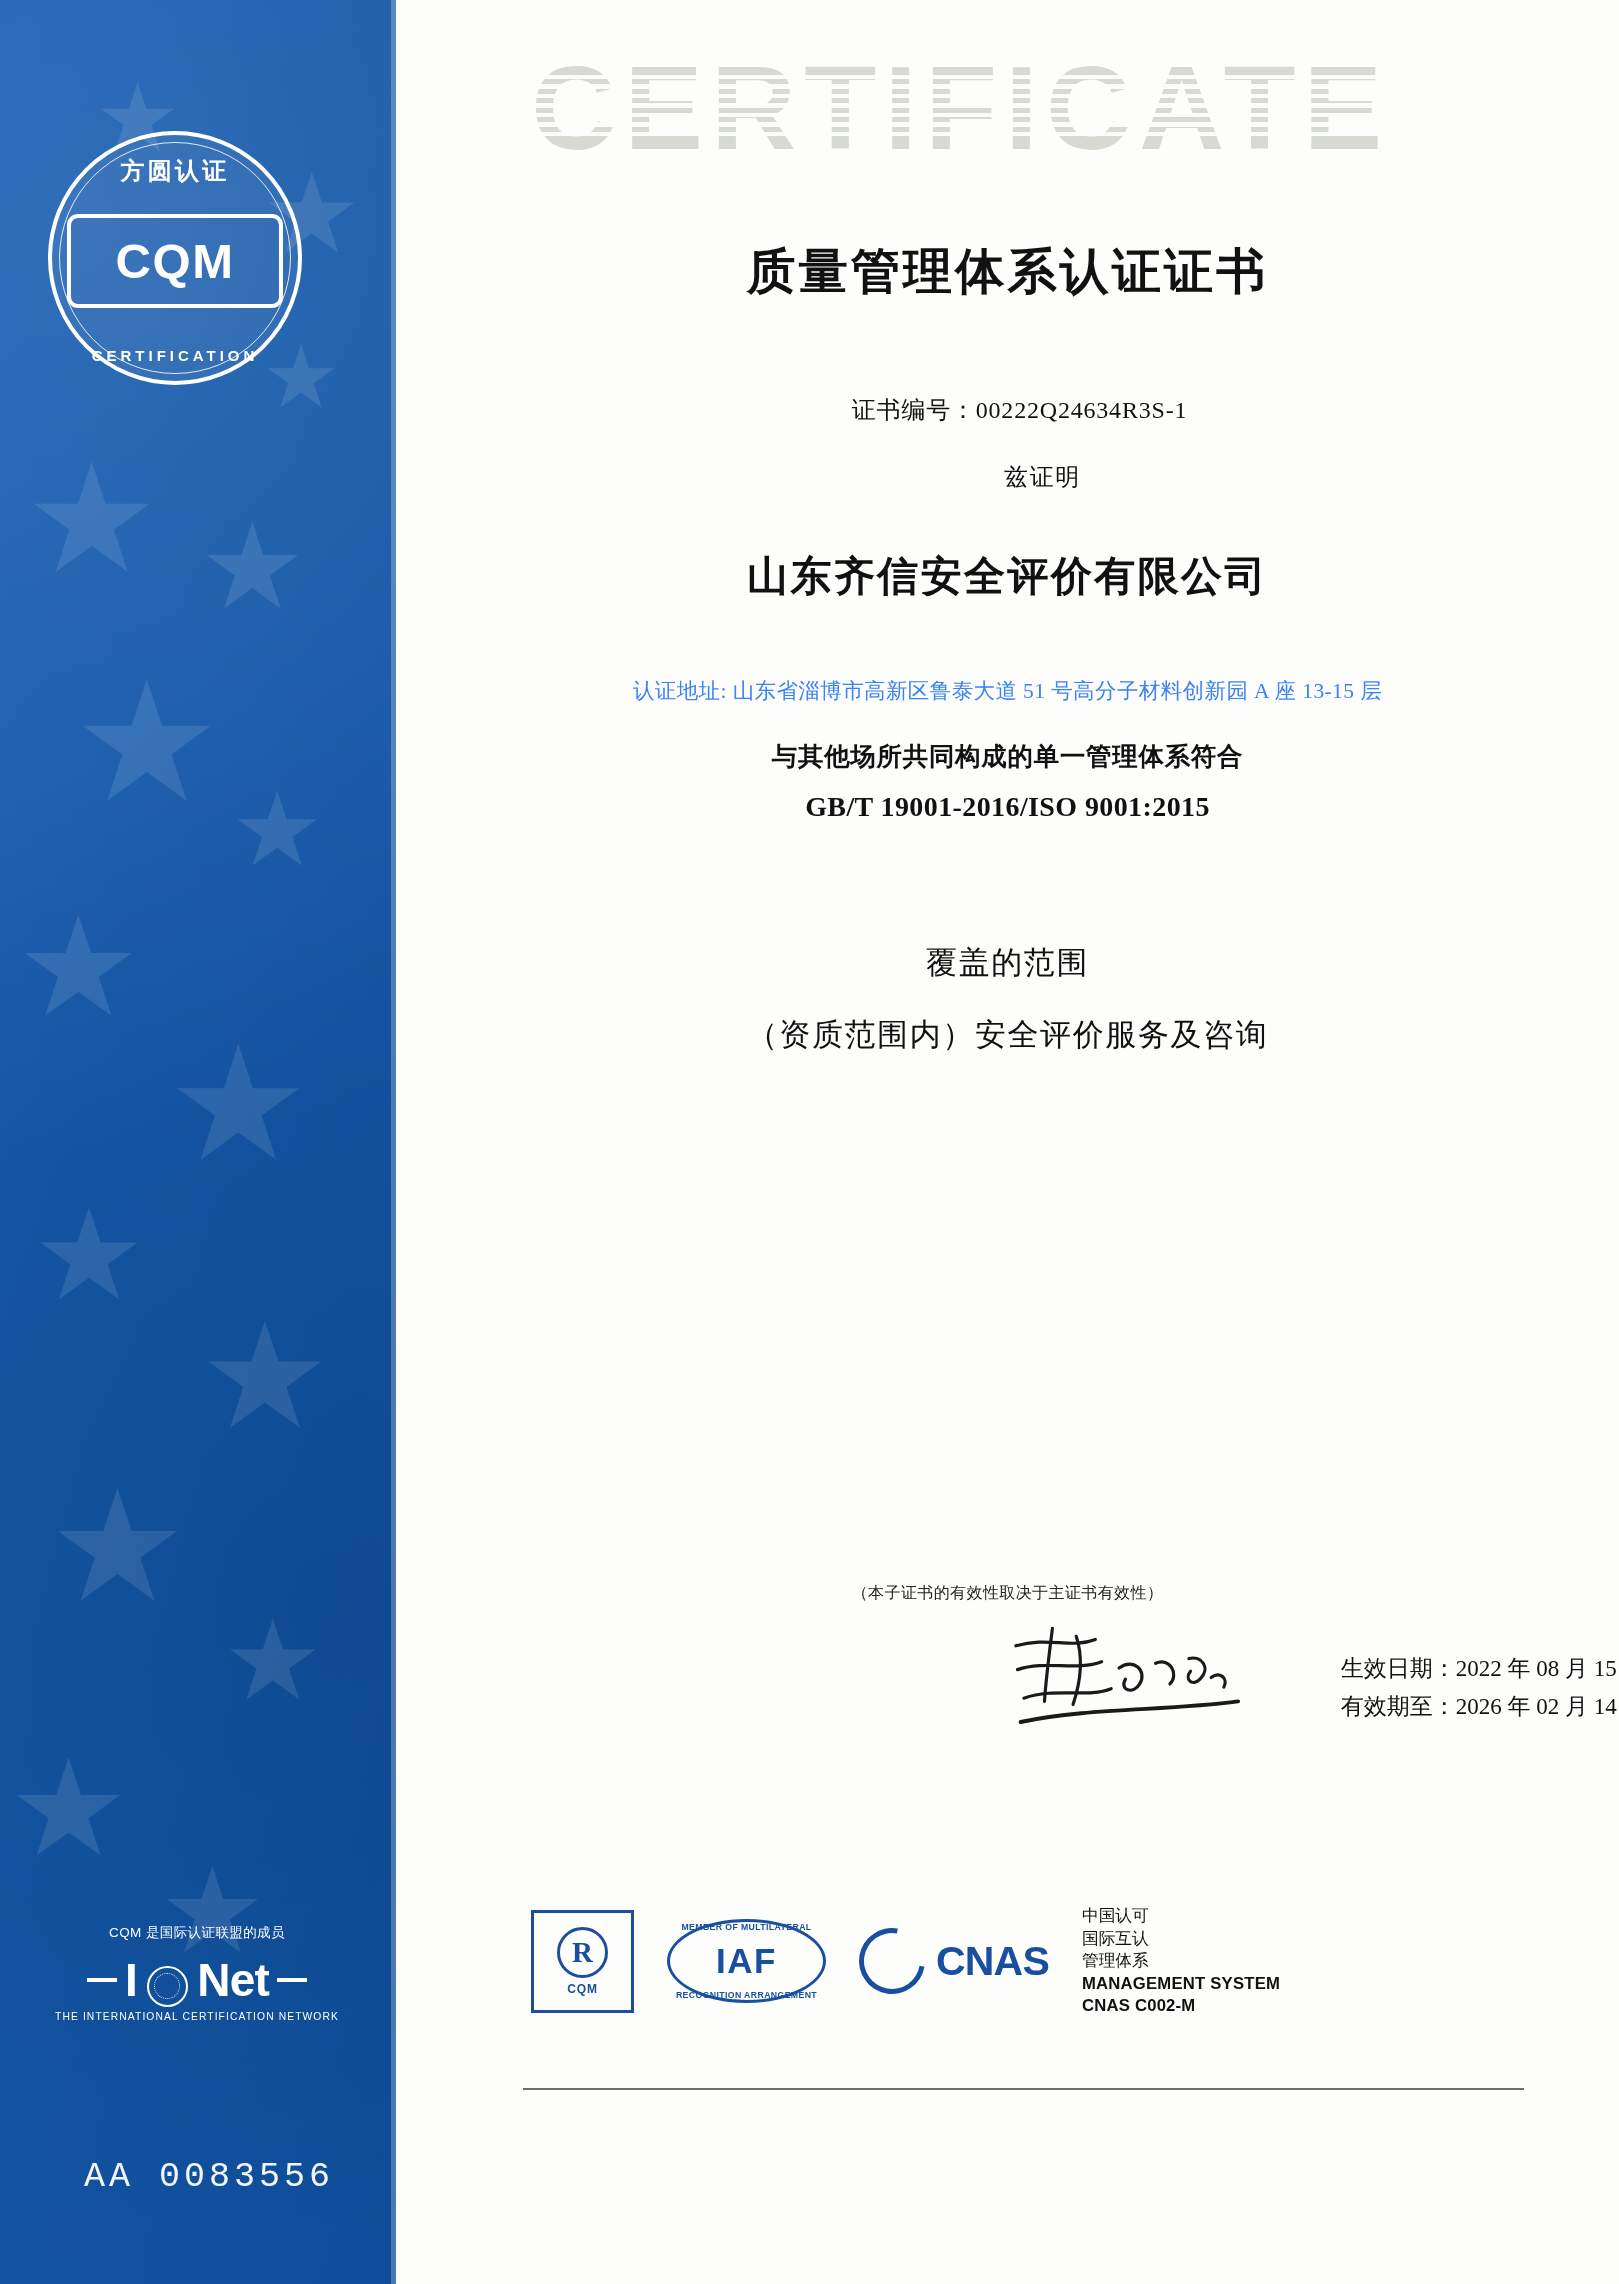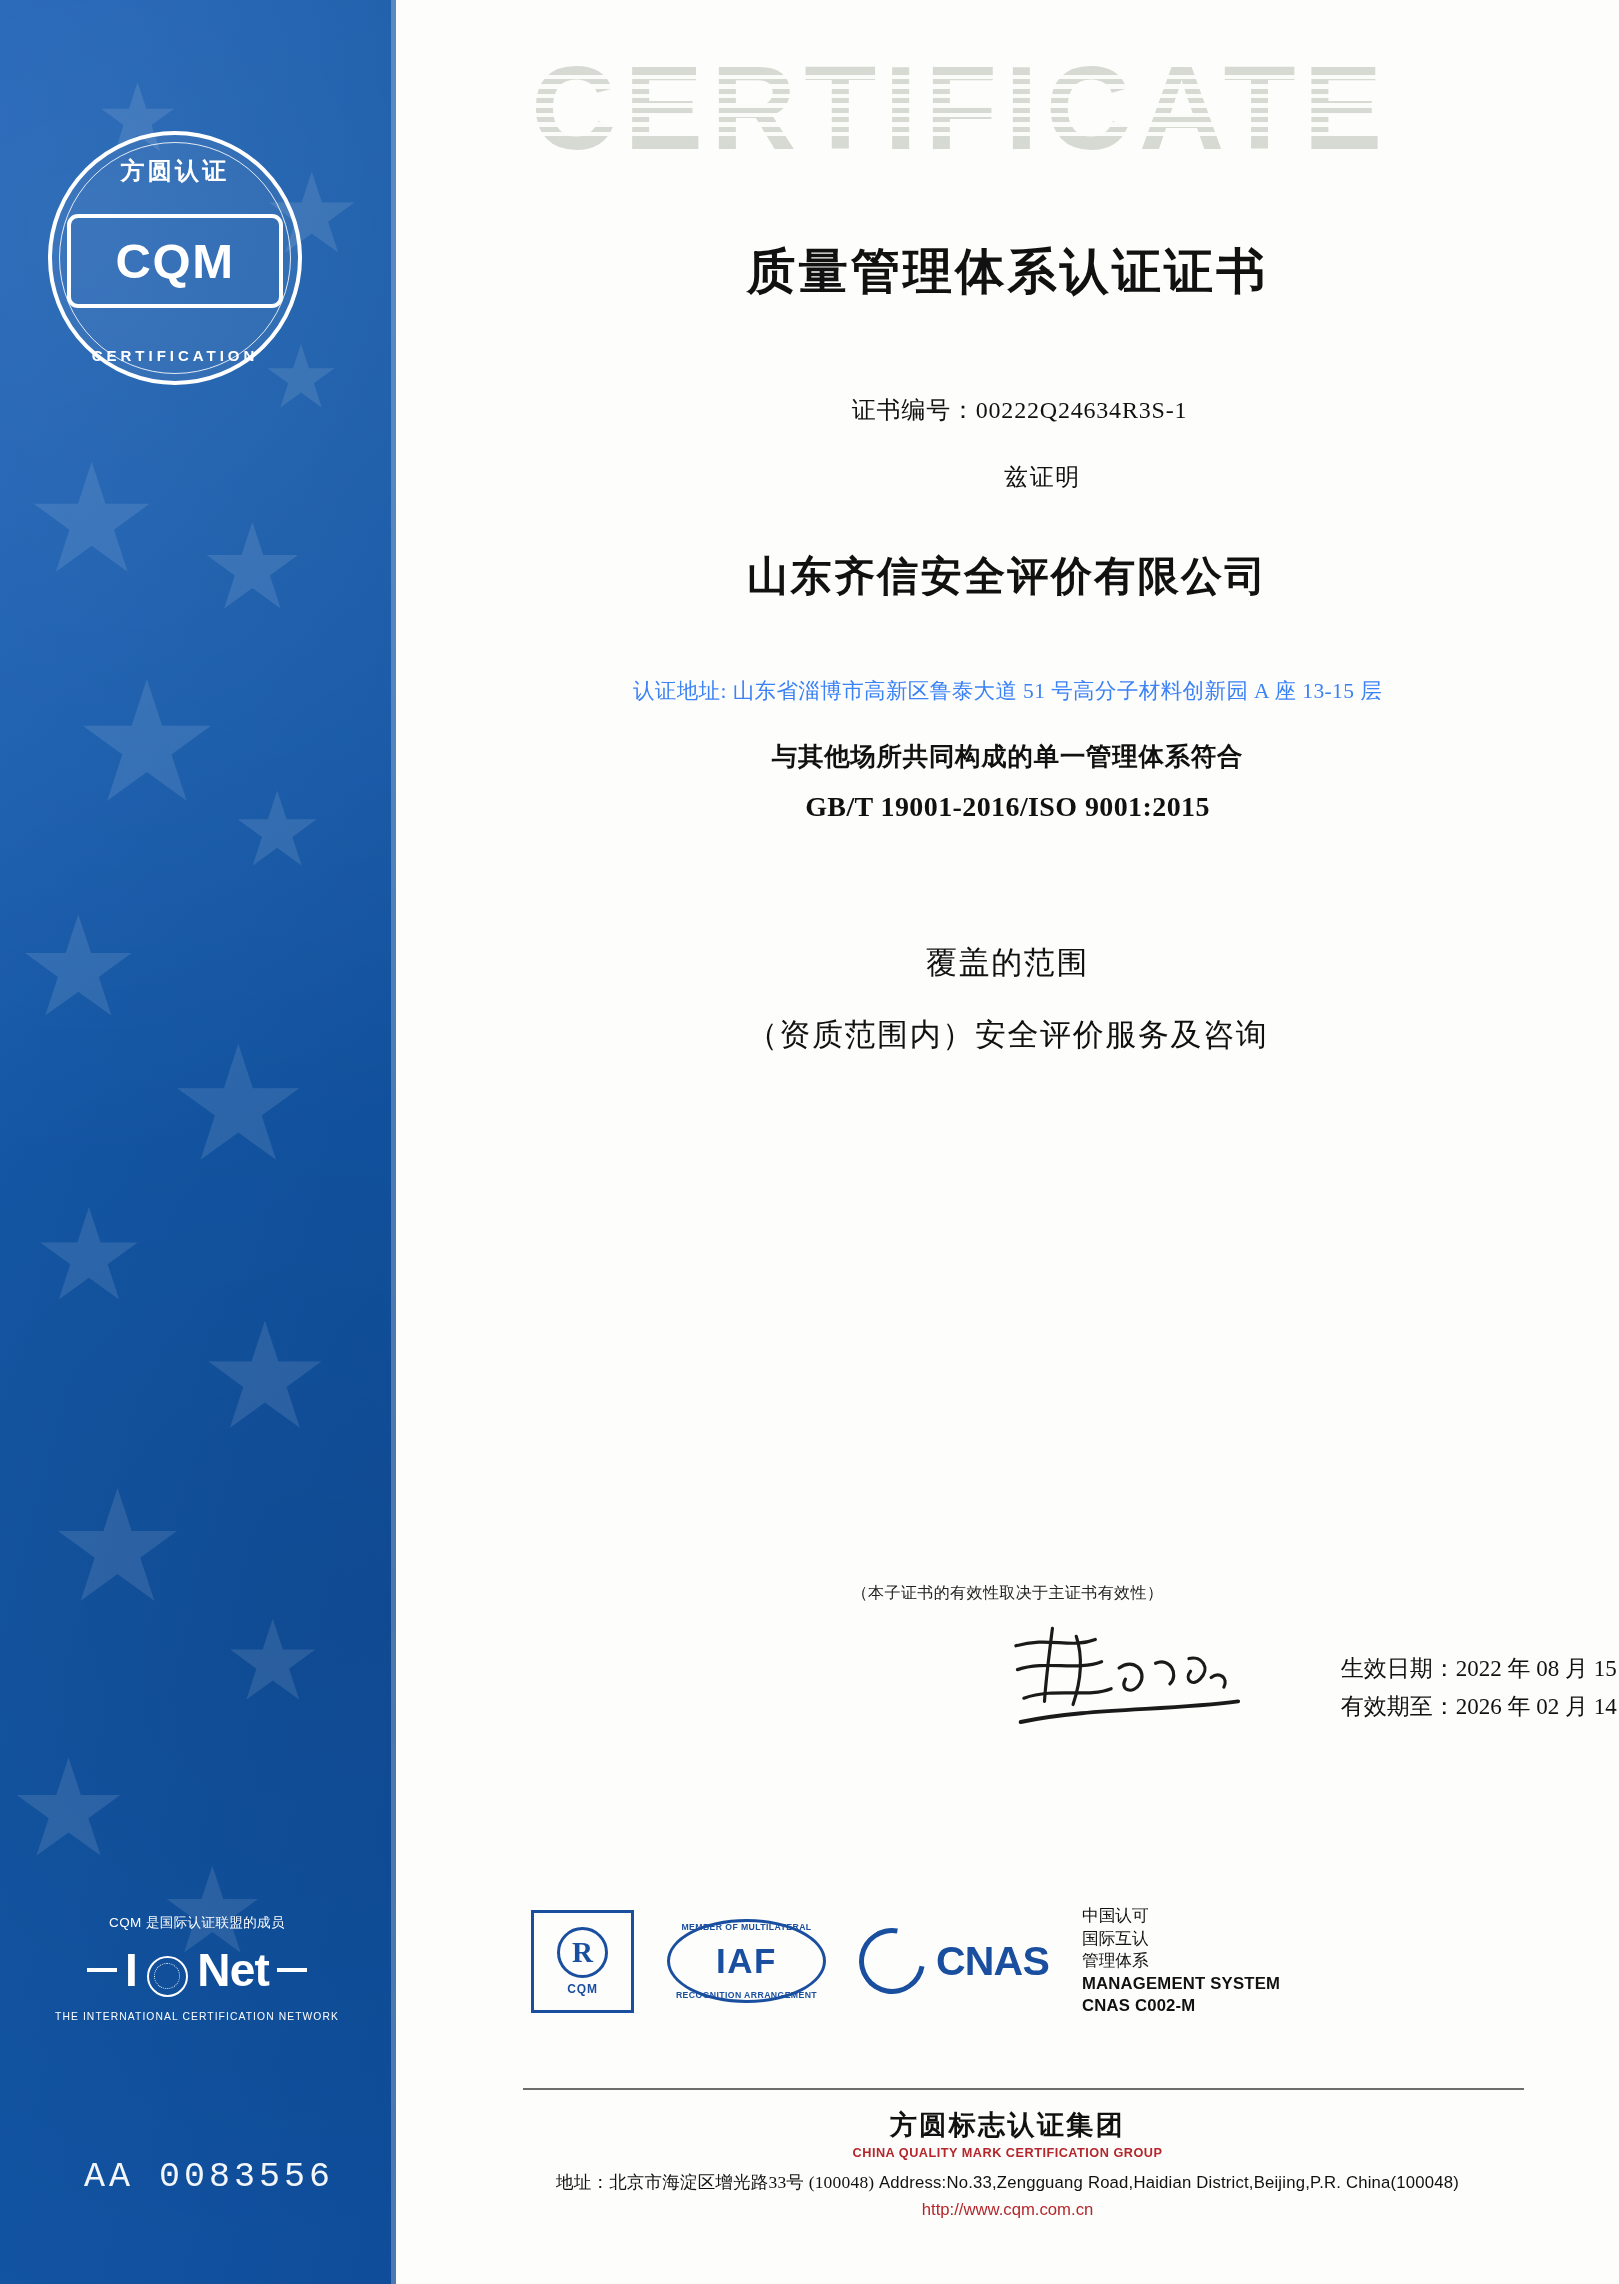--- a/index.html
+++ b/index.html
@@ -158,21 +158,21 @@
     content: "";
     position: absolute;
     inset: 5.6px;
     border-radius: 50%;
     border: 1.6px dotted rgba(255,255,255,0.9);
   }
   .iqnet .net-sub {
     font-family: "Liberation Sans", sans-serif;
     font-size: 10.3px;
     letter-spacing: 1.1px;
-    margin-top: 14px;
+    margin-top: 4px;
   }
   .serial {
     position: absolute;
     left: 84px;
     bottom: 87px;
     color: #ffffff;
     font-family: "Liberation Mono", monospace;
     font-size: 35px;
     letter-spacing: 4px;
     opacity: 0.95;
@@ -607,25 +607,16 @@
     </div>
 
     <div class="stamp">
 
       <div class="arc-text">方圆标志认证集团有限公司</div>
 
     </div>
 
     <div class="footer-rule"></div>
 
-    <div class="footer">
-      <div class="org-cn">方圆标志认证集团</div>
-      <div class="org-en">CHINA QUALITY MARK CERTIFICATION GROUP</div>
-      <div class="addr">
-        <span>地址：北京市海淀区增光路33号 (100048)</span>
-        <span class="en">Address:No.33,Zengguang Road,Haidian District,Beijing,P.R. China(100048)</span>
-      </div>
-      <div class="url">http://www.cqm.com.cn</div>
-    </div>
 
   </div>
 </div>
 
 
 </body></html>

